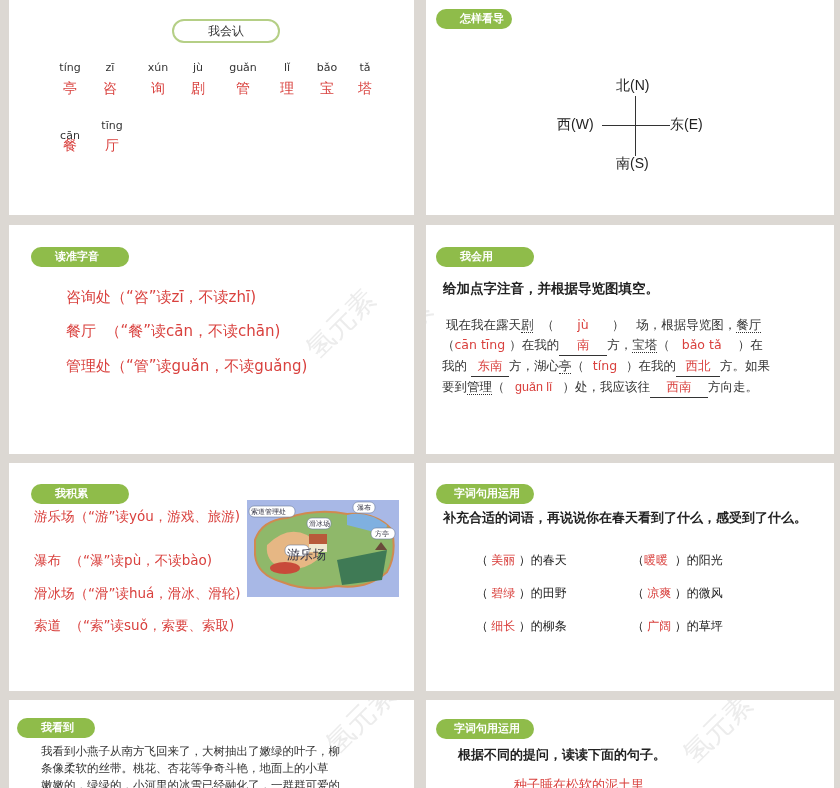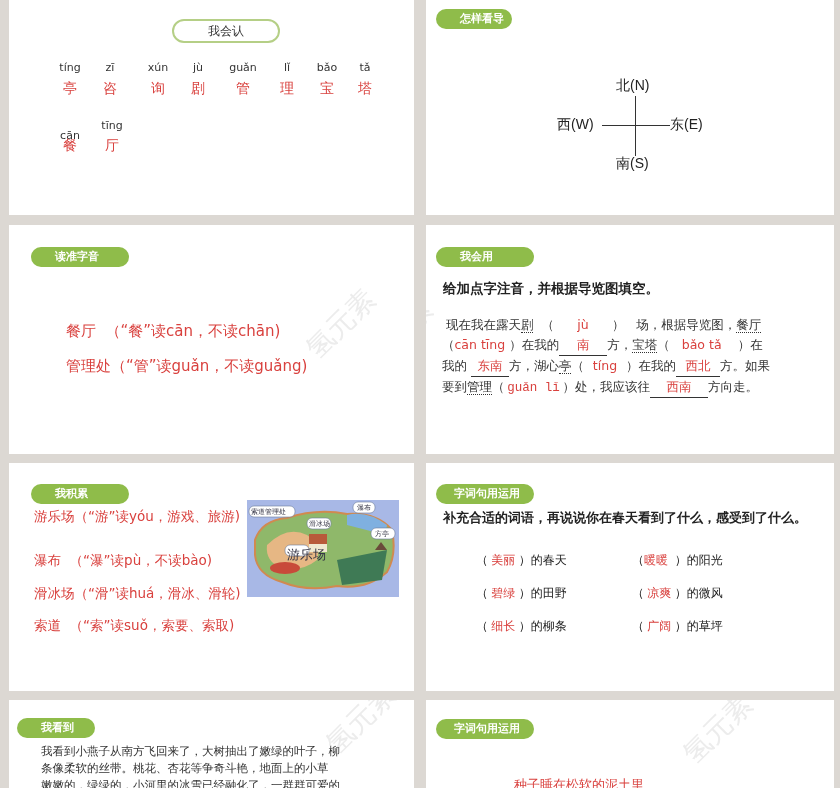--- a/index.html
+++ b/index.html
@@ -63,40 +63,41 @@
     <div class="abs" style="left:176px; top:125px; width:68px; height:1px; background:#333;"></div>
     <div class="abs serif" style="left:190px; top:77px; font-size:14px;">北(N)</div>
     <div class="abs serif" style="left:190px; top:155px; font-size:14px;">南(S)</div>
     <div class="abs serif" style="left:131px; top:116px; font-size:14px;">西(W)</div>
     <div class="abs serif" style="left:244px; top:116px; font-size:14px;">东(E)</div>
   </div>
 </div>
 
 <div class="panel" style="left:9px; top:225px; width:405px; height:229px;">
   <div class="pill" style="left:22px; top:22px; width:98px;">读准字音</div>
+  <div class="abs red" style="left:57px; top:63px; font-size:15px;">咨询处（“咨”读zī，不读zhī)</div>
   <div class="abs red" style="left:57px; top:97px; font-size:15px; white-space:pre;">餐厅  （“餐”读cān，不读chān)</div>
   <div class="abs red" style="left:57px; top:132px; font-size:15px;">管理处（“管”读guǎn，不读guǎng)</div>
   <div class="watermark" style="left:290px; top:80px;">氢元素</div>
 </div>
 
 <div class="panel" style="left:426px; top:225px; width:408px; height:229px;">
   <div class="pill" style="left:10px; top:22px; width:98px;">我会用</div>
   <div class="abs bold" style="left:17px; top:55px; font-size:13.5px;">给加点字注音，并根据导览图填空。</div>
   <div class="abs fill-para" style="left:16px; top:90px; width:376px; white-space:normal;">
     <div style="white-space:nowrap;">
       &nbsp;<span>现在我在露天</span><span class="dotted">剧</span>&nbsp;&nbsp;<span>（</span><span class="red" style="display:inline-block; width:58px; text-align:center; font-family:'DejaVu Sans',sans-serif;">jù</span><span>）</span>&nbsp;&nbsp;&nbsp;<span>场，根据导览图，</span><span class="dotted">餐厅</span>
     </div>
     <div style="white-space:nowrap;">
       <span>（</span><span class="red" style="font-family:'DejaVu Sans',sans-serif;">cān tīng</span>&nbsp;<span>）在我的</span><span class="blank" style="width:48px;">南</span><span>方，</span><span class="dotted">宝塔</span><span>（</span><span class="red" style="display:inline-block; width:64px; text-align:center; font-family:'DejaVu Sans',sans-serif;">bǎo tǎ</span>&nbsp;<span>）在</span>
     </div>
     <div style="white-space:nowrap;">
       <span>我的</span>&nbsp;<span class="blank" style="width:38px;">东南</span><span>方，湖心</span><span class="dotted">亭</span><span>（</span><span class="red" style="display:inline-block; width:42px; text-align:center; font-family:'DejaVu Sans',sans-serif;">tíng</span><span>）在我的</span><span class="blank" style="width:44px;">西北</span><span>方。如果</span>
     </div>
     <div style="white-space:nowrap;">
-      <span>要到</span><span class="dotted">管理</span><span>（</span><span class="red" style="display:inline-block; width:58px; text-align:center; font-family:Liberation Mono, monospace;">guǎn lǐ</span><span>）处，我应该往</span><span class="blank" style="width:58px;">西南</span><span>方向走。</span>
+      <span>要到</span><span class="dotted">管理</span><span>（</span><span class="red" style="display:inline-block; width:58px; text-align:center; font-family:Liberation Sans, sans-serif;">guǎn lǐ</span><span>）处，我应该往</span><span class="blank" style="width:58px;">西南</span><span>方向走。</span>
     </div>
   </div>
   <div class="watermark" style="left:-70px; top:90px;">氢元素</div>
 </div>
 
 <div class="panel" style="left:9px; top:463px; width:405px; height:228px;">
   <div class="pill" style="left:22px; top:21px; width:98px;">我积累</div>
   <div class="abs red" style="left:25px; top:45px; font-size:13.5px;">游乐场（“游”读yóu，游戏、旅游)</div>
   <div class="abs red" style="left:25px; top:89px; font-size:13.5px; white-space:pre;">瀑布  （“瀑”读pù，不读bào)</div>
   <div class="abs red" style="left:25px; top:122px; font-size:13.5px;">滑冰场（“滑”读huá，滑冰、滑轮)</div>
@@ -142,15 +143,16 @@
 <div class="panel" style="left:9px; top:700px; width:405px; height:88px;">
   <div class="pill" style="left:8px; top:18px; width:78px;">我看到</div>
   <div class="abs serif" style="left:32px; top:44px; font-size:11.5px; color:#333;">我看到小燕子从南方飞回来了，大树抽出了嫩绿的叶子，柳</div>
   <div class="abs serif" style="left:32px; top:61px; font-size:11.5px; color:#333;">条像柔软的丝带。桃花、杏花等争奇斗艳，地面上的小草</div>
   <div class="abs serif" style="left:32px; top:78px; font-size:11.5px; color:#333;">嫩嫩的，绿绿的，小河里的冰雪已经融化了，一群群可爱的</div>
   <div class="watermark" style="left:310px; top:0px;">氢元素</div>
 </div>
 
 <div class="panel" style="left:426px; top:700px; width:408px; height:88px;">
   <div class="pill" style="left:10px; top:19px; width:98px; padding-left:18px;">字词句用运用</div>
+  <div class="abs bold" style="left:32px; top:46px; font-size:13px;">根据不同的提问，读读下面的句子。</div>
   <div class="abs serif red" style="left:88px; top:76px; font-size:13px;">种子睡在松软的泥土里</div>
   <div class="watermark" style="left:250px; top:10px;">氢元素</div>
 </div>
 
 </body></html>

